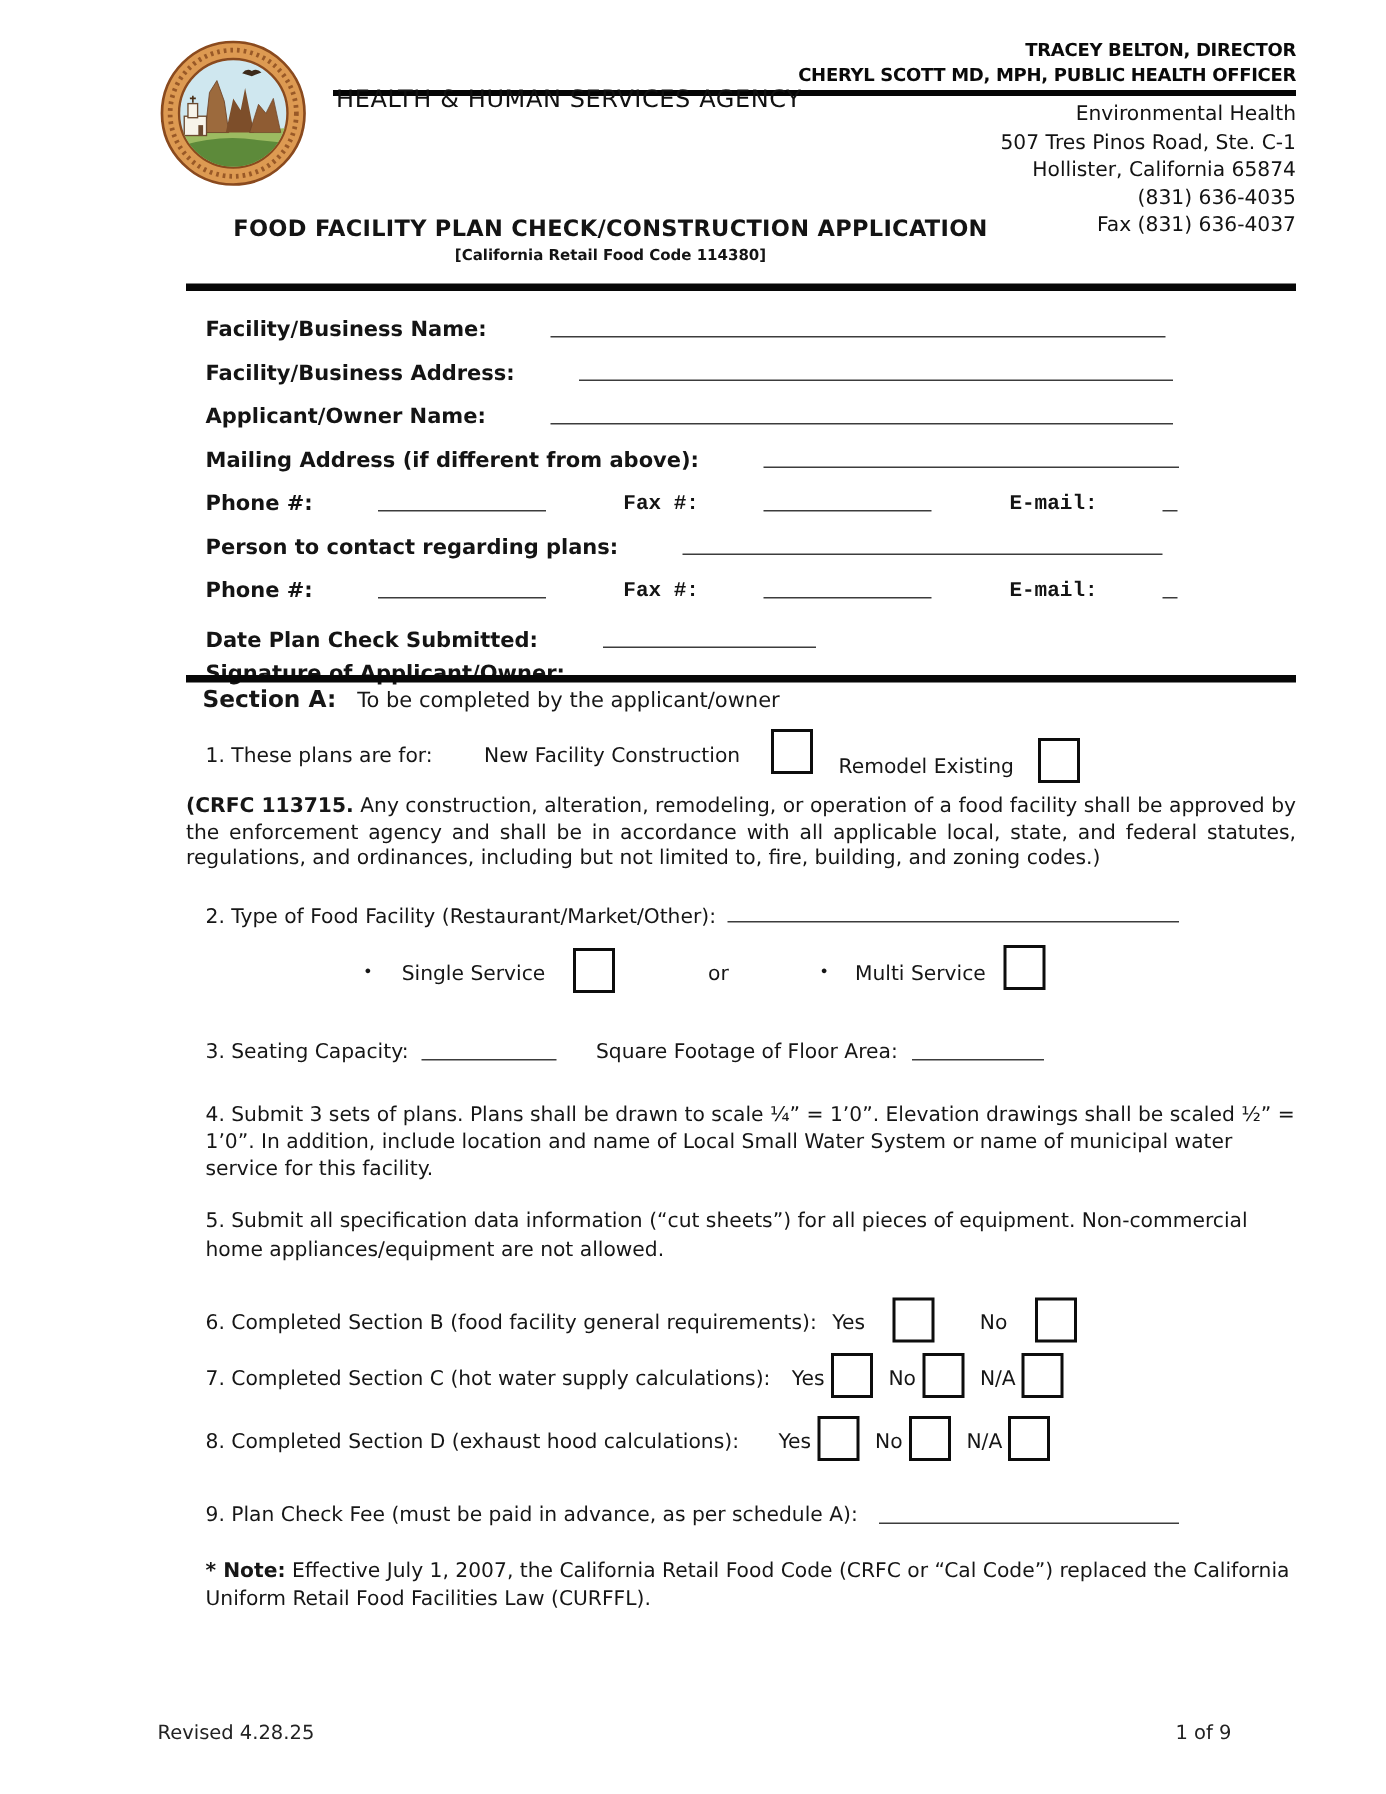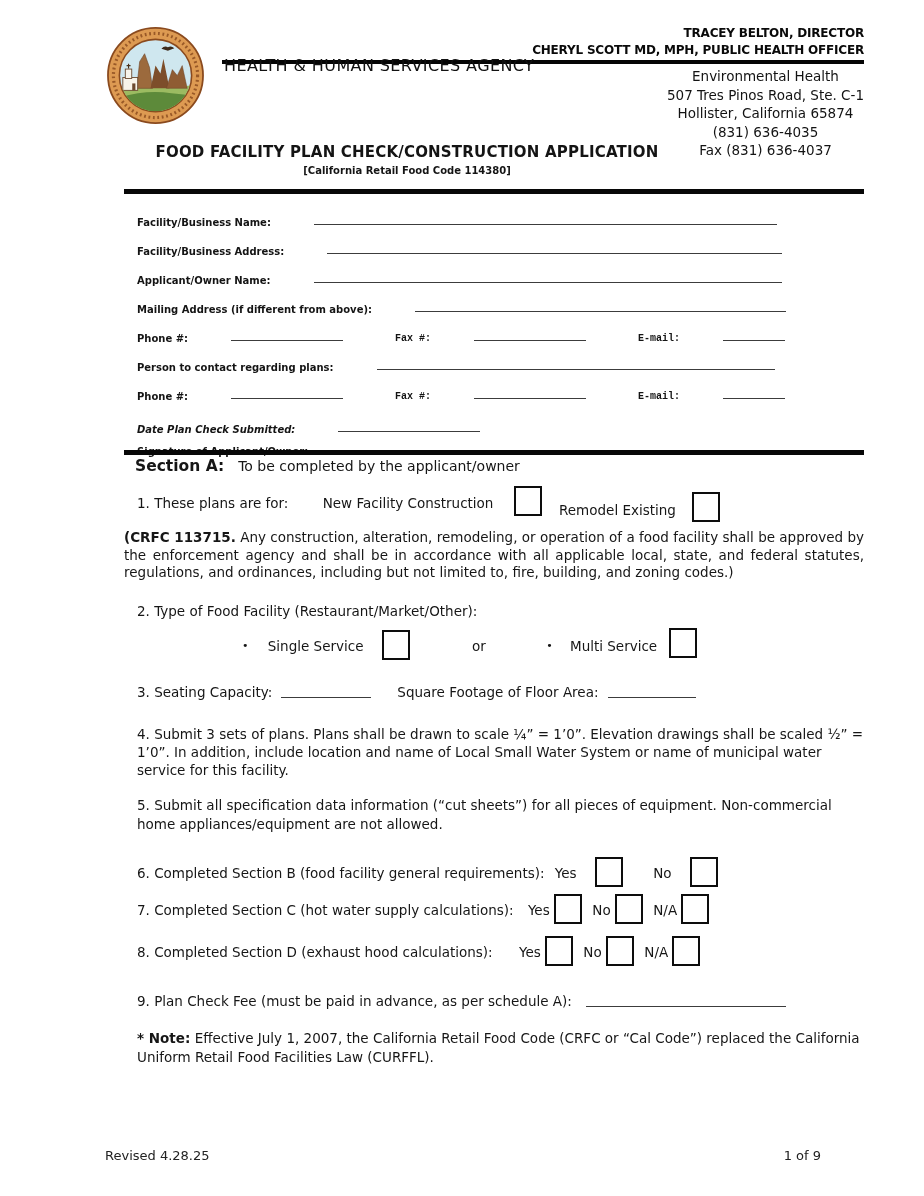--- a/index.html
+++ b/index.html
@@ -8,49 +8,49 @@
     position:relative; width:924px; height:1196px; background:#ffffff;
     margin:0 auto; overflow:hidden;
     font-family:"DejaVu Sans","Liberation Sans",sans-serif; color:#141414;
   }
   
   .seal { position:absolute; left:106px; top:26px; }
   .county-name { position:absolute; left:222px; top:27px; font-size:27px; font-weight:700; letter-spacing:0.5px; color:#0a0a0a; }
   .hdr-bar { position:absolute; left:222px; right:60px; top:60px; height:4px; background:#050505; }
   .agency-name { position:absolute; left:224px; top:56px; font-size:16px; letter-spacing:0.4px; color:#111; }
   .officials { position:absolute; right:60px; top:25px; text-align:right; font-weight:700; font-size:12px; line-height:16.5px; letter-spacing:-0.2px; color:#0a0a0a; }
-  .contact { position:absolute; right:60px; top:67px; text-align:center; font-size:13.5px; line-height:18.5px; color:#131313; }
+  .contact { position:absolute; right:60px; top:67px; text-align:right; font-size:13.5px; line-height:18.5px; color:#131313; }
   
   .title-block { position:absolute; left:124px; top:143px; width:566px; text-align:center; }
   .doc-title { font-size:15px; font-weight:700; letter-spacing:0.2px; }
   .doc-code  { font-size:10px; font-weight:700; margin-top:4px; }
   .rule { position:absolute; left:124px; right:60px; height:4.5px; background:#070707; }
   .rule-1 { top:189px; }
   .rule-2 { top:450px; }
   
   .fields { position:absolute; left:124px; right:60px; top:199px; padding-left:13px; }
-  .frow { display:flex; align-items:flex-end; height:29px; font-size:10px; font-weight:700; white-space:nowrap;gap:36px; }
+  .frow { display:flex; align-items:flex-end; height:29px; font-size:14px; font-weight:700; white-space:nowrap;gap:36px; }
   .frow .ln { flex:1; border-bottom:1.6px solid #3c3c3c; margin:0 0 3px 7px; height:12px; }
   .frow .lnw { border-bottom:1.6px solid #3c3c3c; margin:0 0 3px 7px; height:12px; flex:none; }
-  .frow.r-date { height:33px;font-style:italic; }
+  .frow.r-date { height:33px; }
   .frow.r-sig  { height:22px; }
   .ml { margin-left:16px;font-family:Liberation Mono, monospace; }
   
   .section-a { position:absolute; left:124px; right:60px; top:457px; font-size:13.5px; color:#161616; }
   .sa-head { padding-left:11px; font-size:14px; }
   .sa-head b { font-size:15.5px; font-weight:700; margin-right:14px; }
   .item { padding-left:13px; }
   .cb { display:inline-block; width:28px; height:30px; border:2.6px solid #0d0d0d; background:#fff; vertical-align:middle; }
   .item1 { margin-top:14px; white-space:nowrap; }
   .item1 .cb { position:relative; top:-3px; }
   .remodel { position:relative; top:7px; }
   .para { margin-top:10px; text-align:justify; line-height:17.6px; }
-  .item2 { margin-top:21px; display:flex; align-items:flex-start; white-space:nowrap;flex-direction:column; }
+  .item2 { margin-top:21px; display:flex; align-items:center; white-space:nowrap; }
   .item2 .ln { flex:1; border-bottom:1.6px solid #3c3c3c; margin:0 78px 3px 8px; height:12px; }
-  .item2opts { margin-top:5px; padding-left:118px; white-space:nowrap; line-height:36px; }
+  .item2opts { margin-top:5px; padding-left:118px; white-space:nowrap; line-height:48px; }
   .bullet { font-size:11px; vertical-align:2px; }
   .item3 { margin-top:20px; display:flex; align-items:flex-end; white-space:nowrap; }
   .item3 .lnw { border-bottom:1.6px solid #3c3c3c; margin:0 0 2px 9px; height:12px; }
   .p4 { margin-top:25px; line-height:18.2px; }
   .p5 { margin-top:17px; line-height:18.2px; padding-right:4px; }
   .ckrow { white-space:nowrap; line-height:34px; }
   .ckrow .cb { position:relative; top:-2px; }
   .i6 { margin-top:23px; }
   .i7 { margin-top:3px; }
   .i8 { margin-top:8px; }

